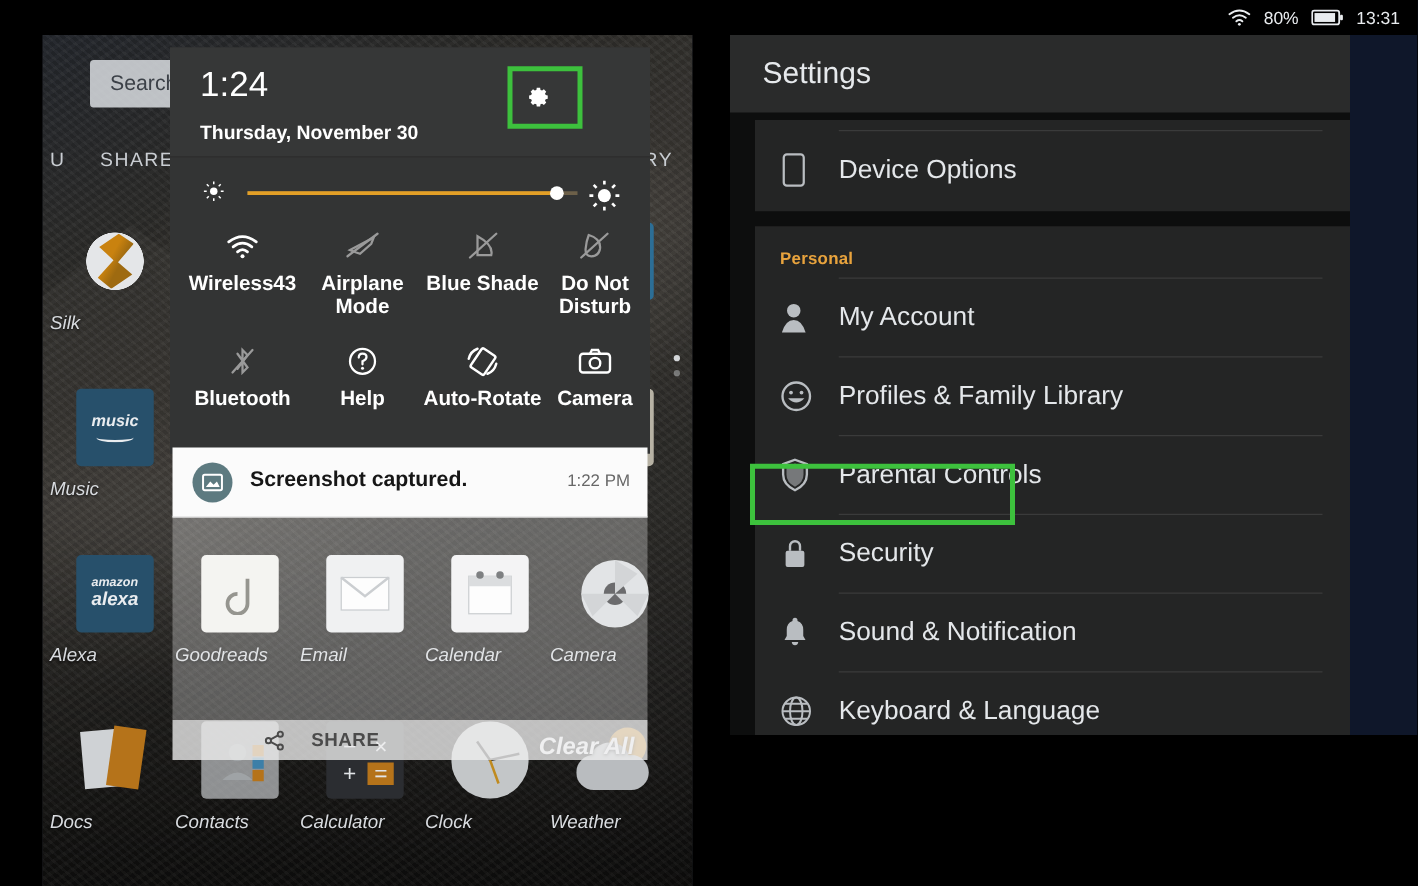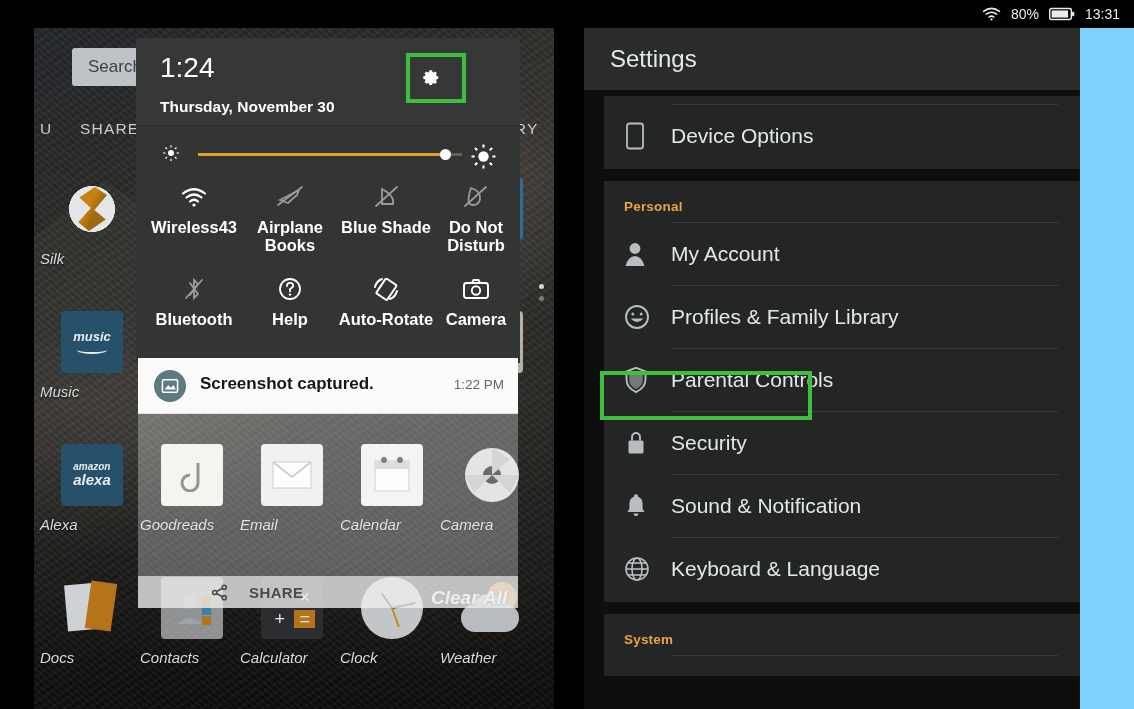--- a/index.html
+++ b/index.html
@@ -165,22 +165,22 @@
     position:relative;height:162px;background:rgba(248,248,248,.30);
   }
   .notif-actions{
     position:relative;height:32px;background:rgba(238,238,238,.78);
     display:flex;align-items:center;padding-left:72px;gap:20px;
   }
   .share-lb{font-size:15px;font-weight:bold;color:#4b4b4b;letter-spacing:.4px;}
 
   
   #right-tablet{
-    position:absolute; left:584px; top:0; width:550px; height:709px;
-    background:#7dd3fc; overflow:hidden;
+    position:absolute; left:584px; top:0; width:550px; height:588px;
+    background:#0f172a; overflow:hidden;
   }
   .statusbar{
     position:absolute;left:0;top:0;width:550px;height:28px;background:#000;
     display:flex;align-items:center;justify-content:flex-end;
     gap:10px;padding-right:14px;color:#e9ecef;font-size:14px;
   }
   .set-shell{
     position:absolute;left:0;top:28px;width:496px;height:681px;background:#0d0e0e;
   }
   .set-header{
@@ -484,21 +484,21 @@
           </div>
           <div class="qlb">Wireless43</div>
         </div>
         <div class="qtile q2">
           <div class="qic">
             <svg width="30" height="26" viewBox="0 0 30 26" fill="none" stroke="#9a9a9a" stroke-width="1.8" stroke-linecap="round">
               <path d="M5 16 L24 6 L22 11 L13 19 L10 18 Z"></path>
                 <line x1="3" y1="21" x2="27" y2="3"></line>
               </svg>
           </div>
-          <div class="qlb">Airplane Books</div>
+          <div class="qlb">Airplane Mode</div>
         </div>
         <div class="qtile q3">
           <div class="qic">
             <svg width="30" height="26" viewBox="0 0 30 26" fill="none" stroke="#9a9a9a" stroke-width="1.8" stroke-linecap="round">
               <path d="M11 5 L11 20 L22 20 Q24 12 11 5 Z"></path>
                 <line x1="5" y1="22" x2="26" y2="3"></line>
               </svg>
           </div>
           <div class="qlb">Blue Shade</div>
         </div>

